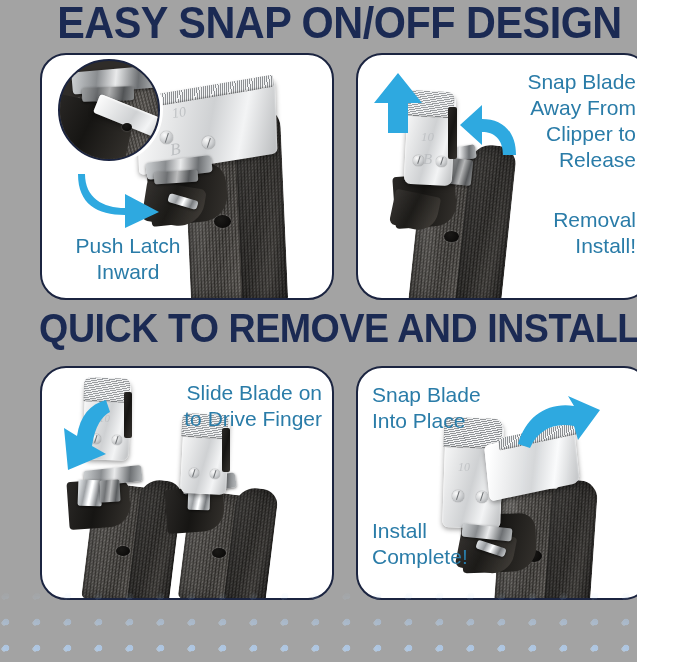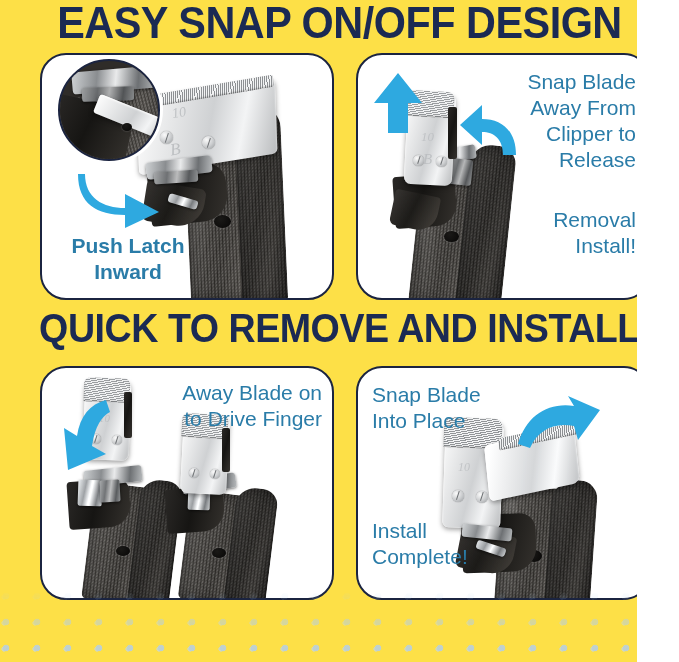--- a/index.html
+++ b/index.html
@@ -3,21 +3,21 @@
 <meta charset="utf-8">
 <style>
   html,body{margin:0;padding:0;}
   body{
     width:679px;height:662px;
     background:#ffffff;
     font-family:"Liberation Sans", sans-serif;
     overflow:hidden;
     position:relative;
   }
-  .stage{position:relative;width:637px;height:662px;overflow:hidden;background:#fde047;}
+  .stage{position:relative;width:637px;height:662px;overflow:hidden;background:#a3a3a3;}
 
   
   .dots{
     position:absolute;left:0;bottom:0;width:679px;height:72px;
     background-image:
       radial-gradient(circle at 6px 6px, rgba(176,205,238,.95) 3.1px, rgba(255,255,255,0) 3.6px),
       radial-gradient(circle at 20px 20px, rgba(190,214,240,.75) 2.4px, rgba(255,255,255,0) 2.9px);
     background-size:31px 26px, 31px 26px;
     background-position:0 0, 15px 13px;
     -webkit-mask-image:linear-gradient(to bottom, rgba(0,0,0,0) 0%, rgba(0,0,0,.25) 22%, rgba(0,0,0,.65) 55%, rgba(0,0,0,1) 100%);
@@ -53,21 +53,21 @@
   .cap{
     position:absolute;
     color:#2a7ca8;
     font-size:21px;
     line-height:26px;
     font-family:"Liberation Sans",sans-serif;
     white-space:pre-line;
   }
   .cap.r{text-align:right;}
   .cap.l{text-align:left;}
-  .cap.c{text-align:center;font-weight:bold;}
+  .cap.c{text-align:center;}
 
   
   #cap-tl   {left:6px;  top:178px; width:160px; text-align:center;}
   #cap-tr1  {right:12px;top:14px;  width:180px; text-align:right;}
   #cap-tr2  {right:12px;top:152px; width:180px; text-align:right;}
   #cap-bl   {right:10px;top:12px;  width:200px; text-align:right;}
   #cap-br1  {left:14px; top:14px;  width:170px; text-align:left;}
   #cap-br2  {left:14px; top:150px; width:170px; text-align:left;}
 
   .arrow{position:absolute;}
@@ -307,21 +307,21 @@
       <div class="dark" style="left:180px;top:60px;width:8px;height:44px;border-radius:2px;"></div>
     </div>
 
     <span class="arrow" style="left:8px;top:30px;">
       <svg width="62" height="78" viewBox="0 0 62 78" fill="none">
         <path d="M56 2 C40 6, 30 18, 27 38 L14 30 L18 72 L56 56 L42 48
                  C45 28, 52 18, 60 14 Z" fill="#2ea9e0"></path>
       </svg>
     </span>
 
-    <div class="cap r" id="cap-bl">Away Blade on
+    <div class="cap r" id="cap-bl">Slide Blade on
 to Drive Finger</div>
   </div>
 
   <div class="panel" id="panel-br">
 
     <div class="clipper">
       <div class="body" style="left:140px;top:120px;width:86px;height:118px;
            border-radius:16px 26px 6px 6px;transform:rotate(4deg);"></div>
       <div class="body" style="left:190px;top:112px;width:46px;height:128px;
            border-radius:24px 18px 6px 6px;transform:rotate(4deg);filter:brightness(.72);"></div>

